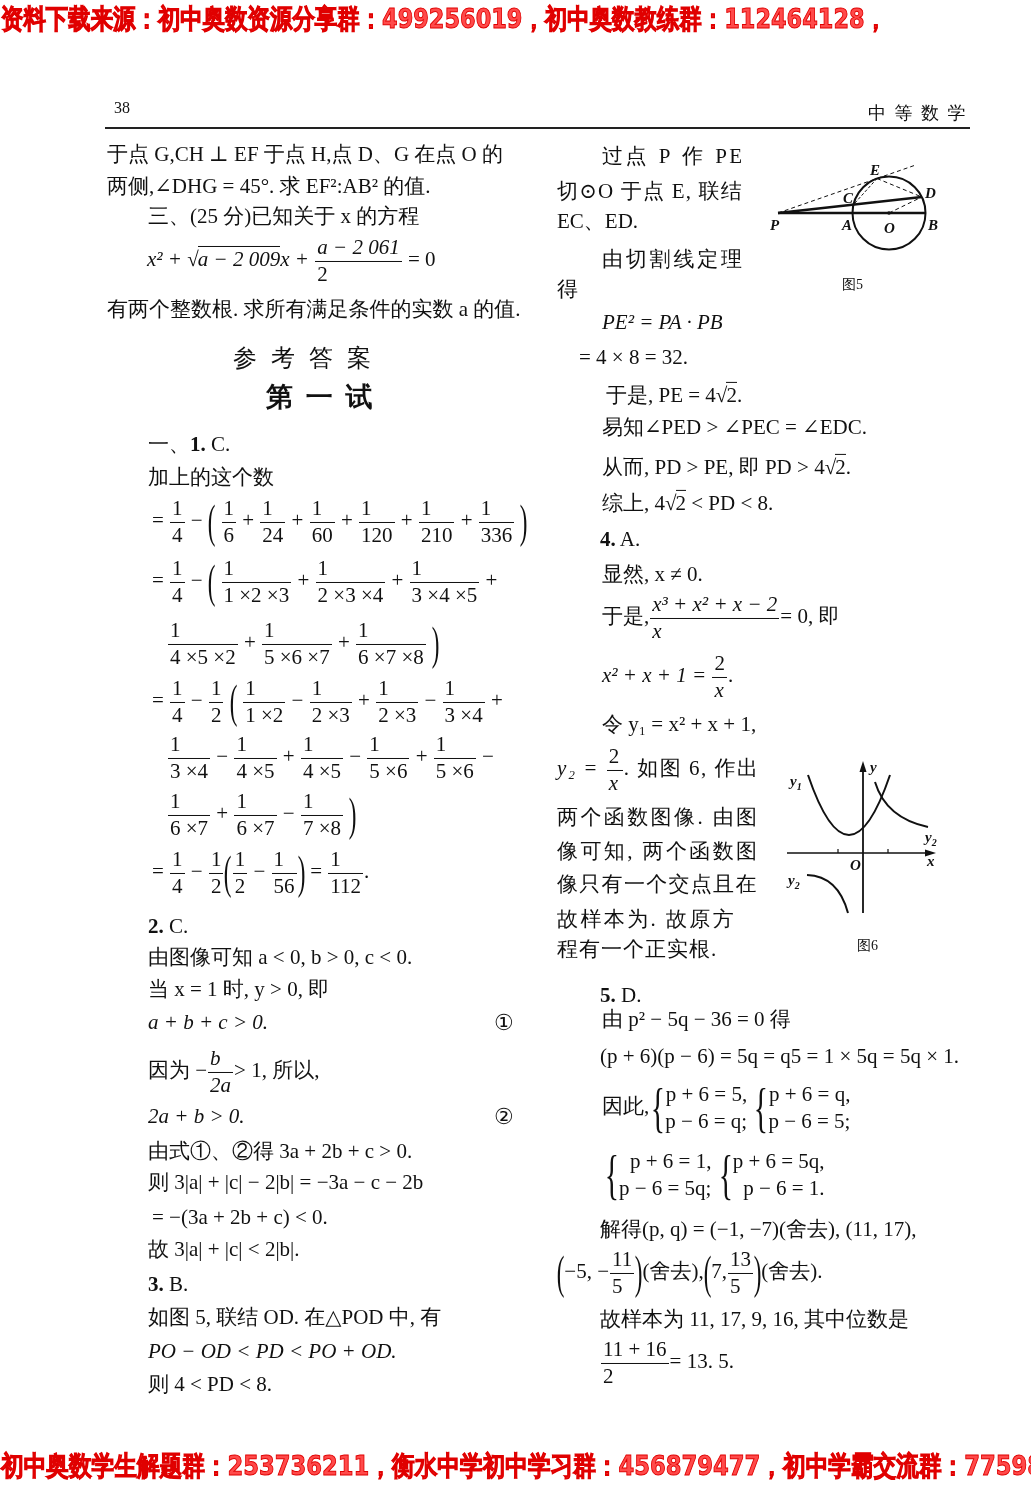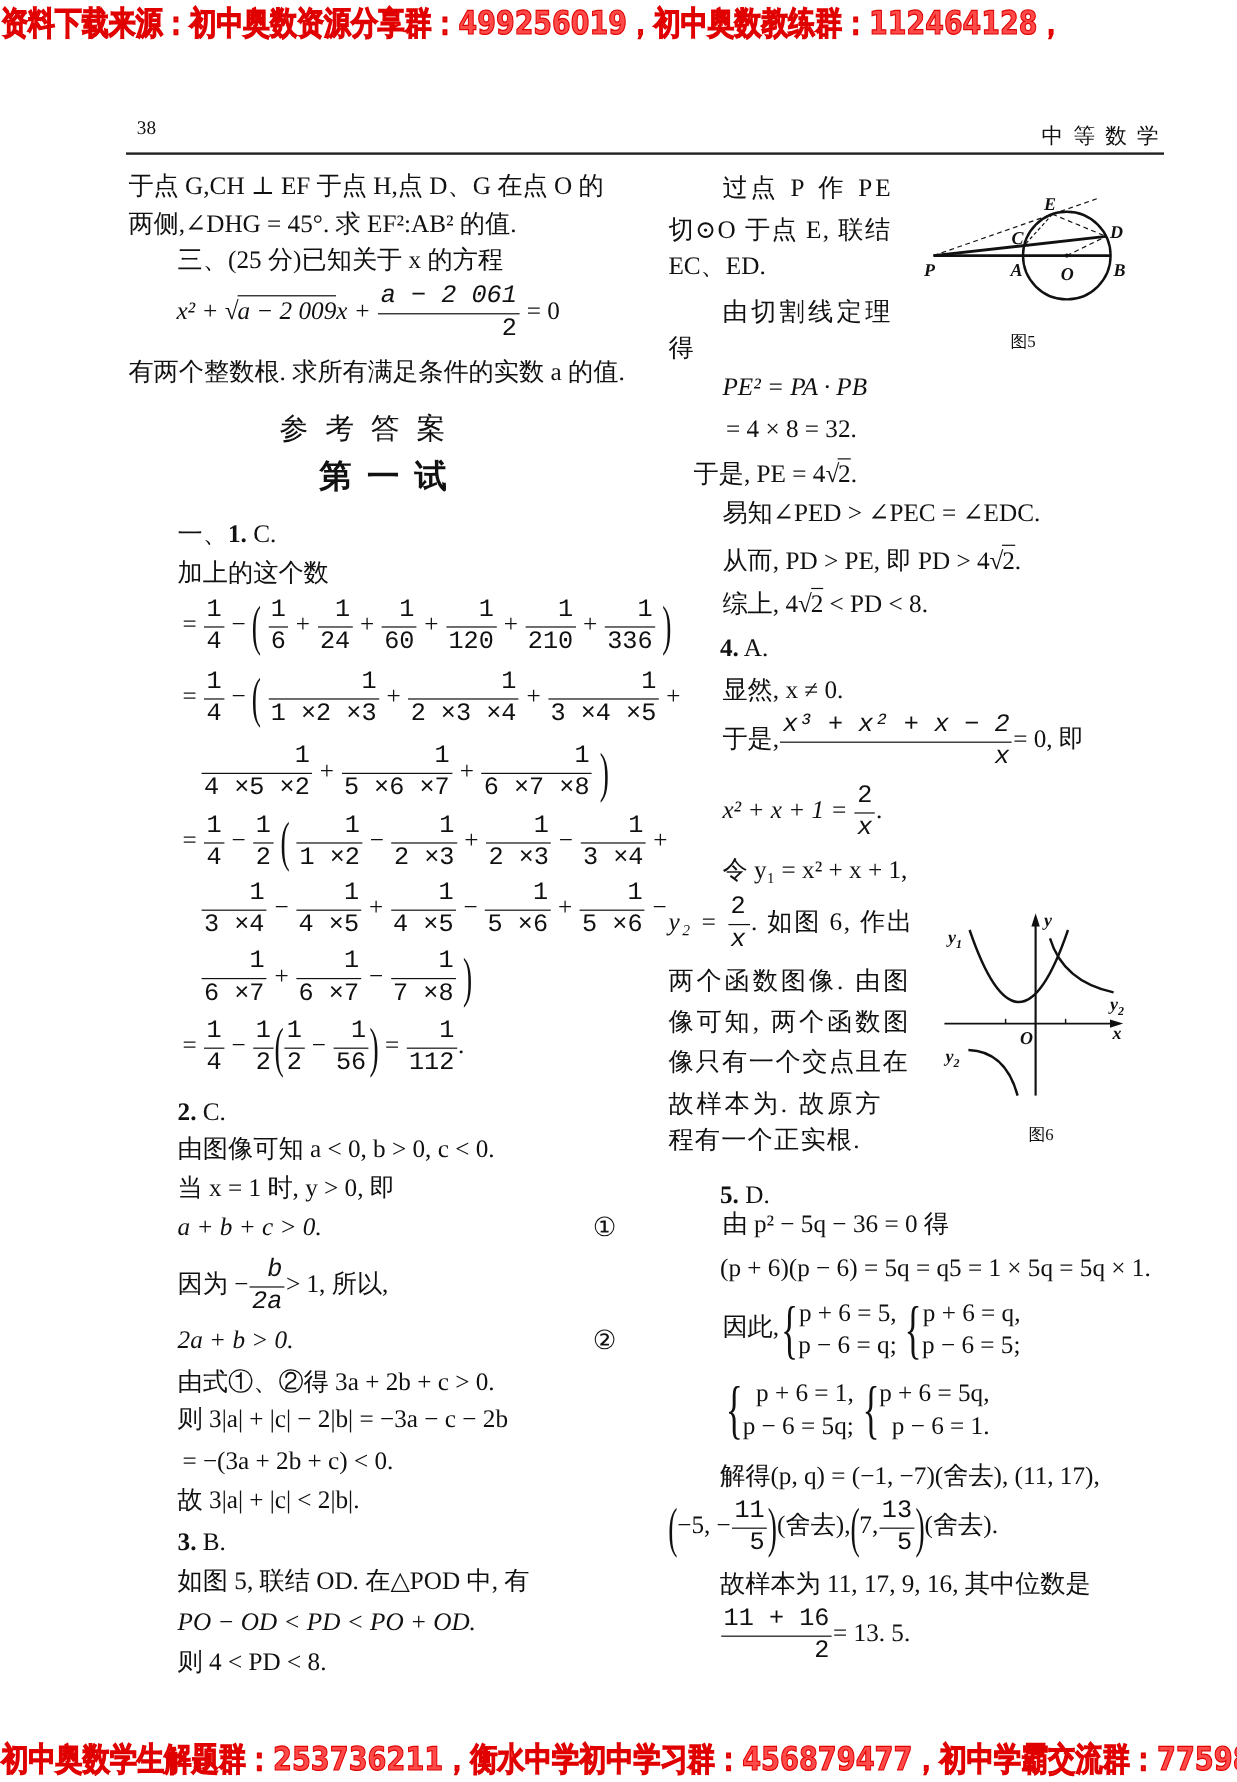--- a/index.html
+++ b/index.html
@@ -7,21 +7,21 @@
        font-family:"Liberation Serif","DejaVu Serif",serif;color:#111;}
   .wm{position:absolute;left:0;}
   .wm text{font-family:"DejaVu Sans","Liberation Sans",sans-serif;font-weight:bold;font-size:27px;
            fill:#ff4a4a;stroke:#e00000;stroke-width:1;}
   .hdr-num{position:absolute;left:114px;top:99px;font-size:16px;}
   .hdr-title{position:absolute;left:868px;top:101px;font-size:18px;letter-spacing:2px;}
   .rule{position:absolute;left:105px;top:127px;width:865px;height:2px;background:#222;}
   .ln{position:absolute;white-space:nowrap;font-size:21px;line-height:1.2;transform:translateY(-50%);}
   .v{font-style:italic;}
   .b{font-weight:bold;}
-  .fr{display:inline-block;vertical-align:middle;text-align:right;line-height:1.12;margin:16px 1px;font-family:Liberation Mono, monospace;}
+  .fr{display:inline-block;vertical-align:middle;text-align:left;line-height:1.12;margin:16px 1px;}
   .fr .n{display:block;border-bottom:1.3px solid #111;padding:0 2px 1px;}
   .fr .d{display:block;padding:1px 2px 0;}
   .bp{display:inline-block;vertical-align:middle;font-size:46px;line-height:1;transform:scaleX(0.5);margin:0 -4px;}
   .rad{display:inline-block;white-space:nowrap;}
   .rad .rs{display:inline-block;margin-right:-1px;}
   .rad .ov{display:inline-block;border-top:1.3px solid #111;line-height:1.05;padding-top:1px;}
   .title{font-size:24px;letter-spacing:4px;}
   .round{font-size:27px;font-weight:bold;letter-spacing:3px;}
   .sys{display:inline-block;vertical-align:middle;white-space:nowrap;}
   .brace{display:inline-block;vertical-align:middle;font-size:54px;line-height:1;transform:scaleX(0.55);margin:0 -6px 0 -4px;}
@@ -173,22 +173,22 @@
 <div class="ln" style="left:148px;top:1318px">如图 5, 联结 OD. 在△POD 中, 有</div>
 <div class="ln v" style="left:148px;top:1352px">PO − OD &lt; PD &lt; PO + OD.</div>
 <div class="ln" style="left:148px;top:1385px">则 4 &lt; PD &lt; 8.</div>
 
 <div class="ln" style="left:602px;top:157px;letter-spacing:2.5px;word-spacing:2px">过点 P 作 PE</div>
 <div class="ln" style="left:557px;top:192px;letter-spacing:1.2px">切⊙O 于点 E, 联结</div>
 <div class="ln" style="left:557px;top:222px">EC、ED.</div>
 <div class="ln" style="left:602px;top:260px;letter-spacing:2.8px">由切割线定理</div>
 <div class="ln" style="left:557px;top:290px">得</div>
 <div class="ln v" style="left:602px;top:323px">PE² = PA · PB</div>
-<div class="ln" style="left:605px;top:358px">= 4 × 8 = 32.</div>
-<div class="ln" style="left:578px;top:395px"><span>于是, PE = 4</span><span class="rad"><span class="rs">√</span><span class="ov">2</span></span><span>.</span></div>
+<div class="ln" style="left:579px;top:358px">= 4 × 8 = 32.</div>
+<div class="ln" style="left:606px;top:395px"><span>于是, PE = 4</span><span class="rad"><span class="rs">√</span><span class="ov">2</span></span><span>.</span></div>
 <div class="ln" style="left:602px;top:428px">易知∠PED &gt; ∠PEC = ∠EDC.</div>
 <div class="ln" style="left:602px;top:467px"><span>从而, PD &gt; PE, 即 PD &gt; 4</span><span class="rad"><span class="rs">√</span><span class="ov">2</span></span><span>.</span></div>
 <div class="ln" style="left:602px;top:503px"><span>综上, 4</span><span class="rad"><span class="rs">√</span><span class="ov">2</span></span> <span>&lt; PD &lt; 8.</span></div>
 
 <svg class="fig" style="left:760px;top:150px" width="220" height="150" viewBox="0 0 220 150">
   <circle class="s" cx="129" cy="63" r="36.5" stroke-width="2"></circle>
   <line class="s" x1="18" y1="63" x2="165.5" y2="63" stroke-width="2.4"></line>
   <line class="s" x1="18" y1="63" x2="161.8" y2="47" stroke-width="2.4"></line>
   <line class="s" x1="18" y1="63" x2="154" y2="15.6" stroke-width="1" stroke-dasharray="4,3"></line>
   <line class="s" x1="117" y1="28.5" x2="161.8" y2="47" stroke-width="1" stroke-dasharray="4,3"></line>

